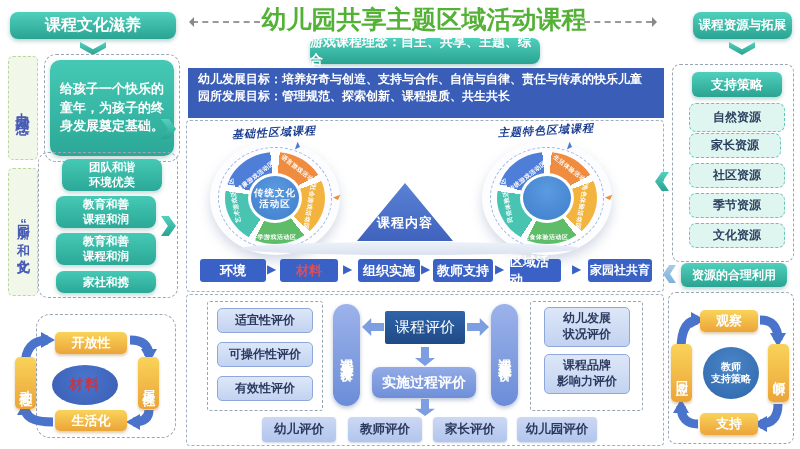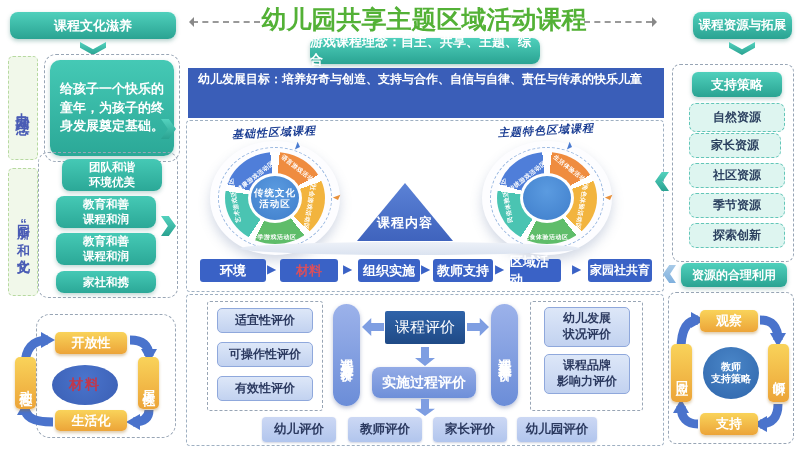--- a/index.html
+++ b/index.html
@@ -69,21 +69,21 @@
              text-align:center; }
 </style>
 </head>
 <body>
 
 <div class="abs" style="left:250px;top:3px;width:348px;text-align:center;font-size:25px;font-weight:bold;color:#53B136;">幼儿园共享主题区域活动课程</div>
 <div class="abs dash-line" style="left:192px;top:21px;width:68px;"></div>
 <div class="abs tri" style="left:184px;top:17px;border:5px solid transparent;border-right-color:#888;"></div>
 <div class="abs dash-line" style="left:584px;top:21px;width:68px;"></div>
 <div class="abs tri" style="left:652px;top:17px;border:5px solid transparent;border-left-color:#888;"></div>
-<div class="abs teal-pill" style="left:10px;top:12px;width:166px;height:27px;font-size:13px;text-align:right;">课程文化滋养</div>
+<div class="abs teal-pill" style="left:10px;top:12px;width:166px;height:27px;font-size:16px;text-align:right;">课程文化滋养</div>
 <div class="abs teal-pill" style="left:693px;top:12px;width:99px;height:27px;font-size:12.5px;">课程资源与拓展</div>
 <div class="abs chev-down" style="left:80px;top:42px;width:26px;height:13px;"></div>
 <div class="abs chev-down" style="left:729px;top:42px;width:26px;height:13px;"></div>
 
 <div class="abs pale-label" style="left:8px;top:56px;width:30px;height:104px;">办园理念</div>
 <div class="abs dashed-sub" style="left:44px;top:54px;width:136px;height:108px;border-radius:12px;"></div>
 <div class="abs teal-box" style="left:50px;top:60px;width:124px;height:96px;font-size:13px;line-height:1.45;padding:6px;">给孩子一个快乐的童年，为孩子的终身发展奠定基础。</div>
 <div class="abs chev-right" style="left:161px;top:119px;width:15px;height:20px;"></div>
 
 <div class="abs pale-label" style="left:8px;top:168px;width:30px;height:128px;font-size:13px;letter-spacing:1px;">园所“和”文化</div>
@@ -113,20 +113,21 @@
   <span style="color:#C2374A;font-weight:bold;font-size:14px;letter-spacing:2px;">材料</span>
 </div>
 <div class="abs ybox" style="left:55px;top:332px;width:72px;height:22px;">开放性</div>
 <div class="abs ybox vert" style="left:138px;top:357px;width:21px;height:52px;">层次性</div>
 <div class="abs ybox" style="left:55px;top:410px;width:72px;height:21px;">生活化</div>
 <div class="abs ybox vert" style="left:15px;top:357px;width:21px;height:52px;">动态性</div>
 
 <div class="abs teal-pill" style="left:310px;top:38px;width:230px;height:26px;font-size:13px;">游戏课程理念：自主、共享、主题、综合</div>
 <div class="abs goalbox" style="left:188px;top:68px;width:476px;height:50px;">
   <div>幼儿发展目标：培养好奇与创造、支持与合作、自信与自律、责任与传承的快乐儿童</div>
+  <div>园所发展目标：管理规范、探索创新、课程提质、共生共长</div>
 </div>
 
 <div class="abs dashed-panel" style="left:186px;top:120px;width:478px;height:172px;"></div>
 
 <div class="abs wheel-title" style="left:232px;top:125px;">基础性区域课程</div>
 <div class="abs wheel-outer" style="left:210px;top:141px;width:130px;height:114px;"></div>
 <div class="abs wheel-ring" style="left:218px;top:147px;width:114px;height:102px;"></div>
 <div class="abs tri" style="left:296px;top:143px;border:4px solid transparent;border-left-color:#4a7bd0;transform:rotate(20deg);"></div>
 <div class="abs tri" style="left:334px;top:196px;border:4px solid transparent;border-top-color:#e8913c;transform:rotate(-20deg);"></div>
 <div class="abs donut" style="left:225px;top:152px;width:100px;height:92px;">
@@ -196,21 +197,21 @@
 <div class="abs subjbox" style="left:348px;top:417px;width:74px;height:25px;">教师评价</div>
 <div class="abs subjbox" style="left:433px;top:417px;width:74px;height:25px;">家长评价</div>
 <div class="abs subjbox" style="left:517px;top:417px;width:80px;height:25px;">幼儿园评价</div>
 
 <div class="abs dashed-sub" style="left:672px;top:64px;width:122px;height:198px;border-radius:8px;"></div>
 <div class="abs teal-pill" style="left:692px;top:72px;width:90px;height:25px;font-size:13px;border-radius:6px;">支持策略</div>
 <div class="abs resbox" style="left:689px;top:103px;width:96px;height:29px;">自然资源</div>
 <div class="abs resbox" style="left:689px;top:133px;width:92px;height:25px;">家长资源</div>
 <div class="abs resbox" style="left:689px;top:163px;width:96px;height:25px;">社区资源</div>
 <div class="abs resbox" style="left:689px;top:193px;width:96px;height:25px;">季节资源</div>
-<div class="abs resbox" style="left:689px;top:223px;width:96px;height:25px;">探索创新</div>
+<div class="abs resbox" style="left:689px;top:223px;width:96px;height:25px;">文化资源</div>
 <div class="abs chev-left" style="left:655px;top:172px;width:14px;height:19px;"></div>
 
 <div class="abs teal-pill" style="left:681px;top:263px;width:106px;height:24px;font-size:12px;border-radius:6px;">资源的合理利用</div>
 <div class="abs chev-left blue" style="left:663px;top:265px;width:13px;height:18px;"></div>
 
 <div class="abs dashed-sub" style="left:668px;top:292px;width:126px;height:152px;border-radius:8px;"></div>
 <svg class="abs" style="left:664px;top:290px;" width="132" height="156" viewBox="0 0 132 156">
   <defs>
     <marker id="ah2" markerUnits="userSpaceOnUse" markerWidth="16" markerHeight="16" refX="7" refY="8" orient="auto">
       <path d="M0 0 L14 8 L0 16 z" fill="#4a73cc"></path>

